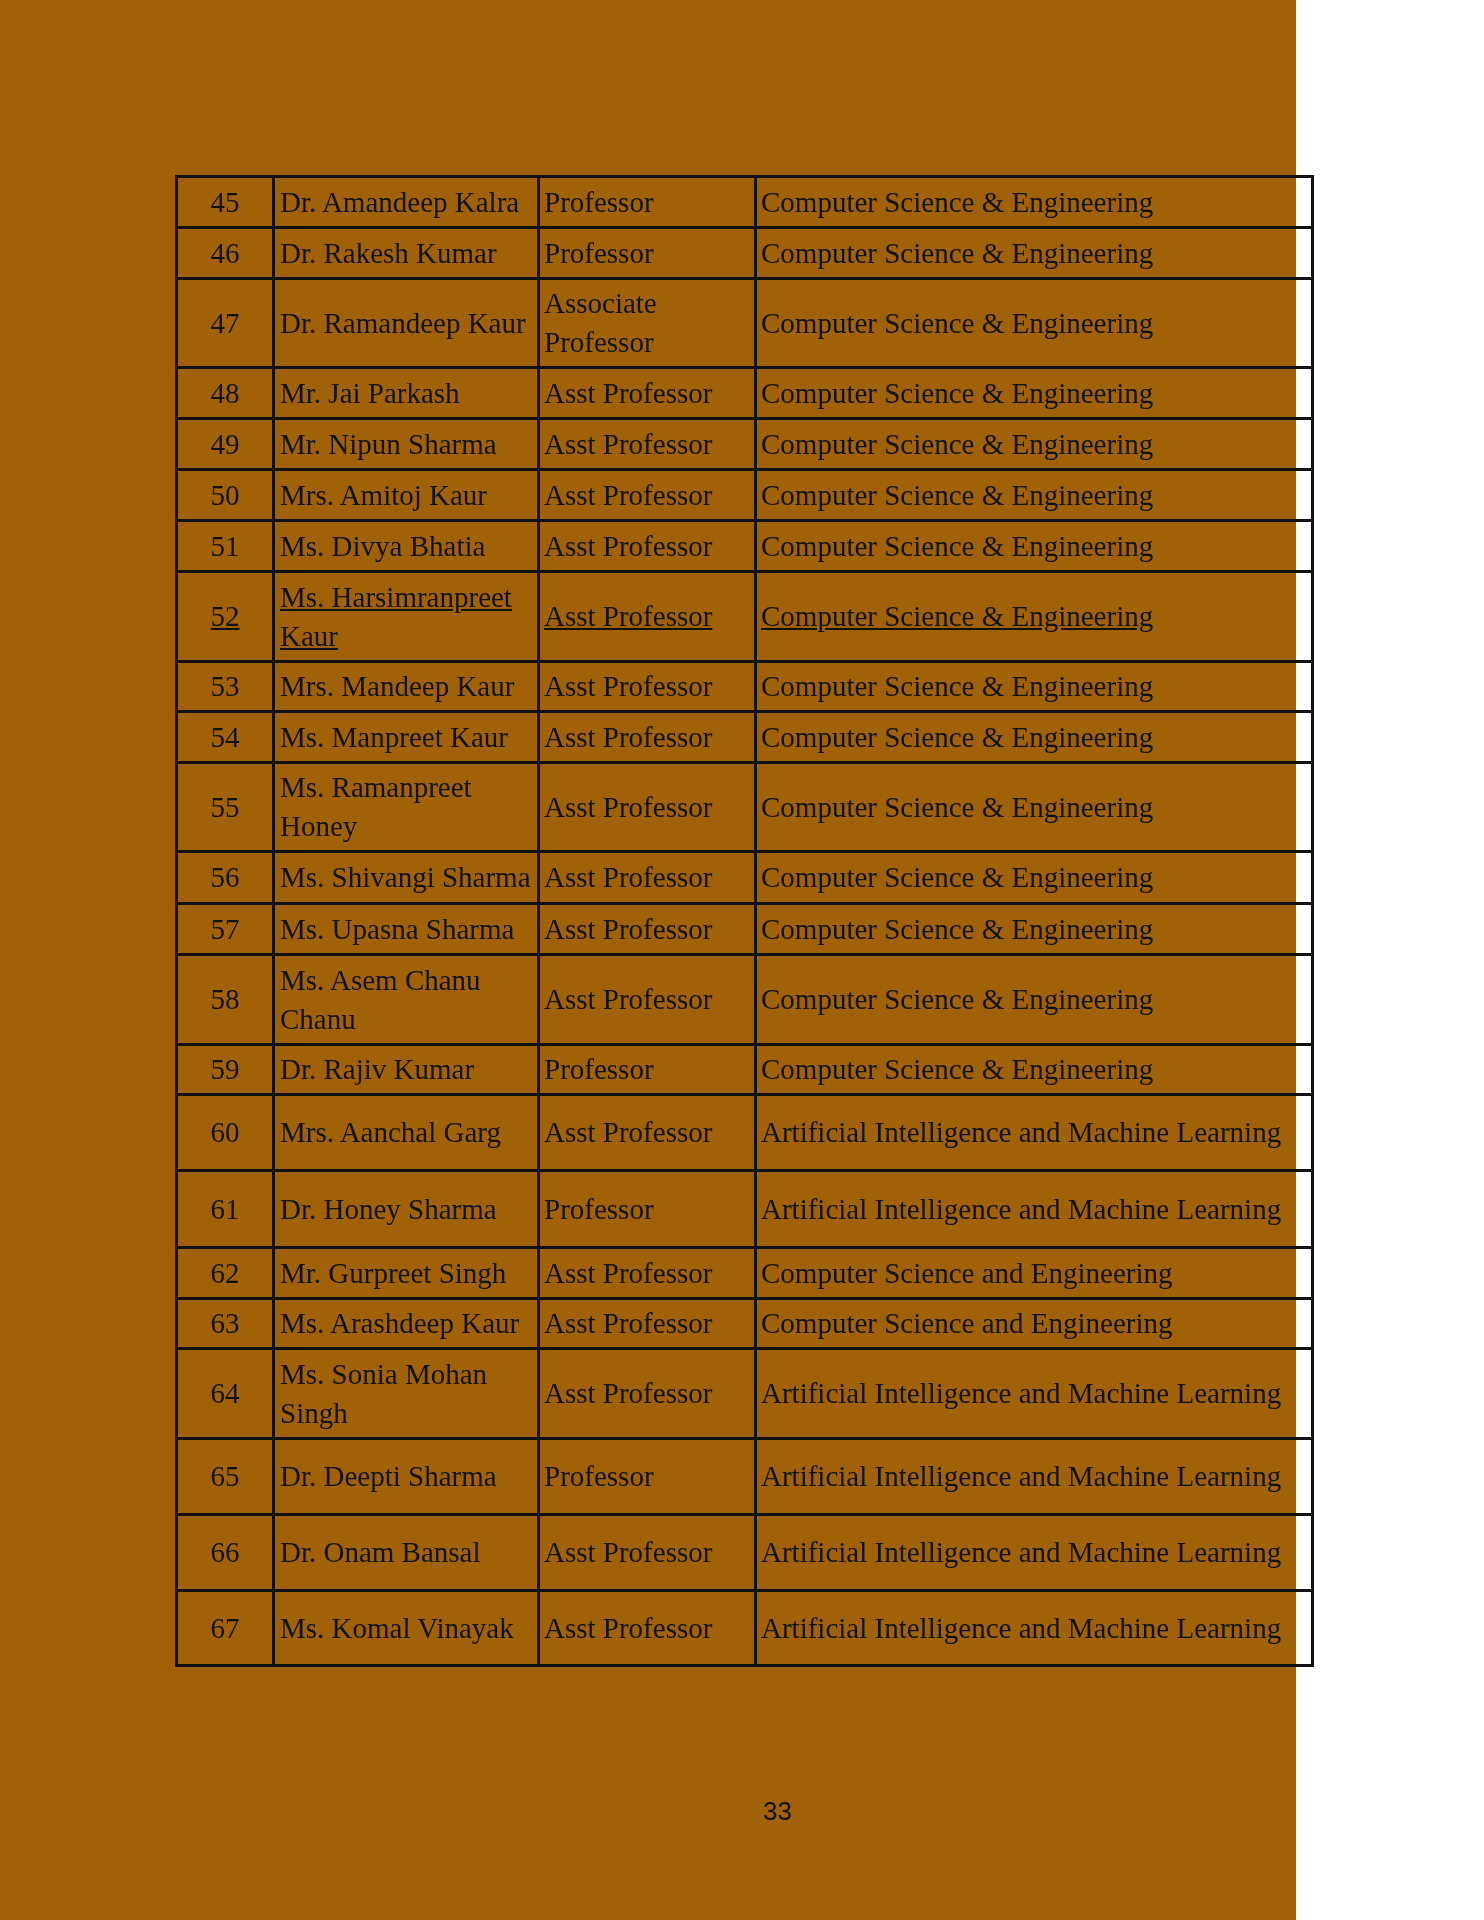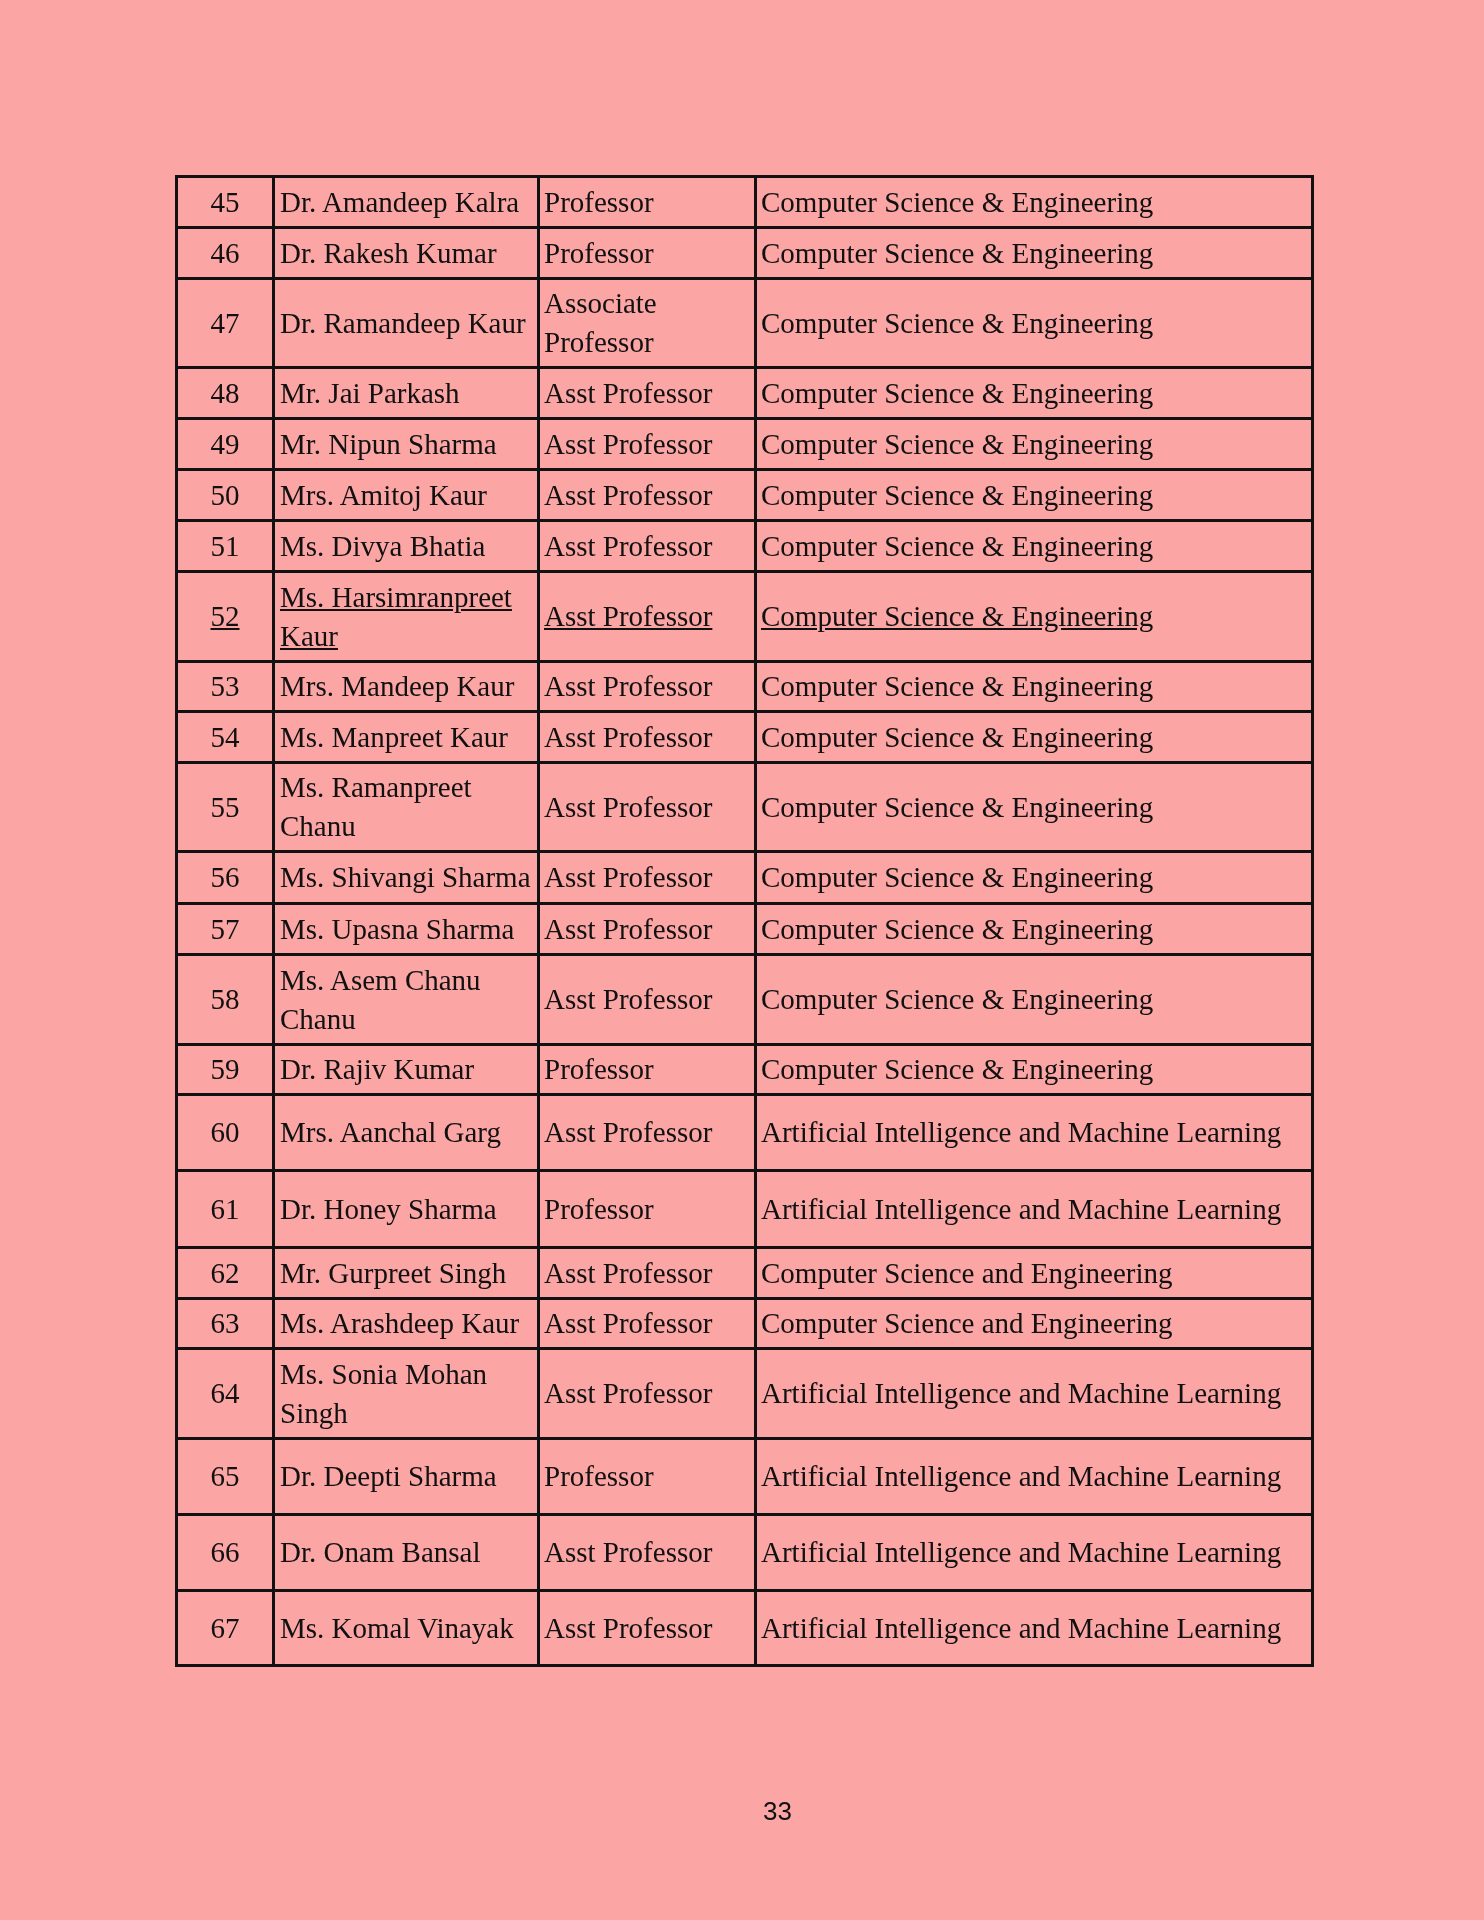--- a/index.html
+++ b/index.html
@@ -1,17 +1,17 @@
 <!DOCTYPE html>
 <html><head>
 <meta charset="utf-8">
 <style>
   html, body { margin: 0; padding: 0; background: #ffffff; }
   body { width: 1484px; height: 1920px; position: relative; overflow: hidden; }
-  .page { position: absolute; left: 0; top: 0; width: 1484px; height: 1920px; background: #fca5a5; }
+  .page { position: absolute; left: 0; top: 0; width: 1296px; height: 1920px; background: #a16207; }
   table.faculty {
     position: absolute; left: 175px; top: 175px;
     width: 1136px;
     border-collapse: collapse;
     table-layout: fixed;
     font-family: "Liberation Serif", "DejaVu Serif", serif;
     font-size: 29px;
     color: #111;
   }
   table.faculty td {
@@ -104,21 +104,21 @@
           <td class="dept">Computer Science &amp; Engineering</td>
         </tr>
         <tr style="height: 51px;">
           <td class="sno">54</td>
           <td class="name">Ms. Manpreet Kaur</td>
           <td class="desig">Asst Professor</td>
           <td class="dept">Computer Science &amp; Engineering</td>
         </tr>
         <tr style="height: 89px;">
           <td class="sno">55</td>
-          <td class="name">Ms. Ramanpreet Chanu</td>
+          <td class="name">Ms. Ramanpreet Honey</td>
           <td class="desig">Asst Professor</td>
           <td class="dept">Computer Science &amp; Engineering</td>
         </tr>
         <tr style="height: 52px;">
           <td class="sno">56</td>
           <td class="name">Ms. Shivangi Sharma</td>
           <td class="desig">Asst Professor</td>
           <td class="dept">Computer Science &amp; Engineering</td>
         </tr>
         <tr style="height: 51px;">

